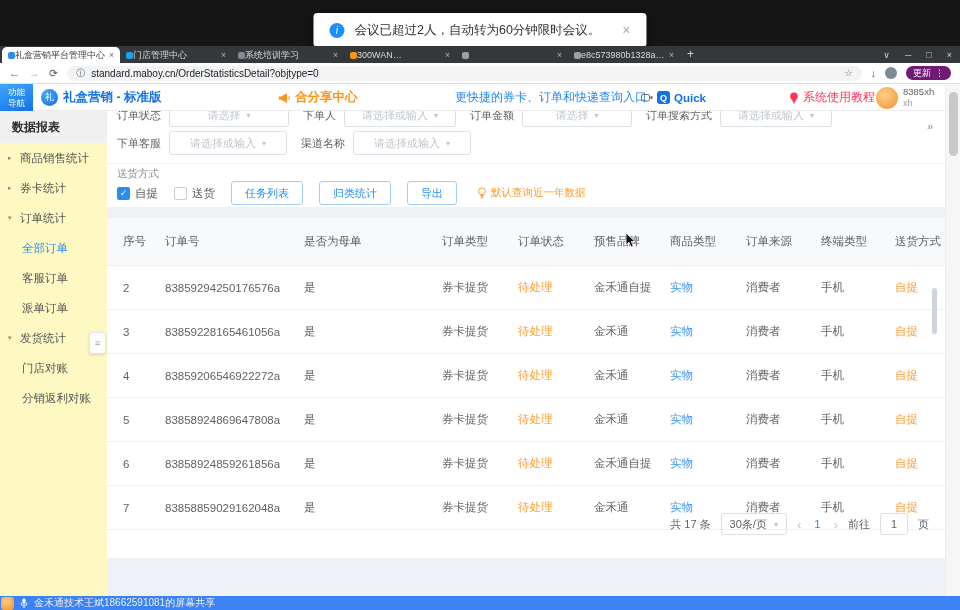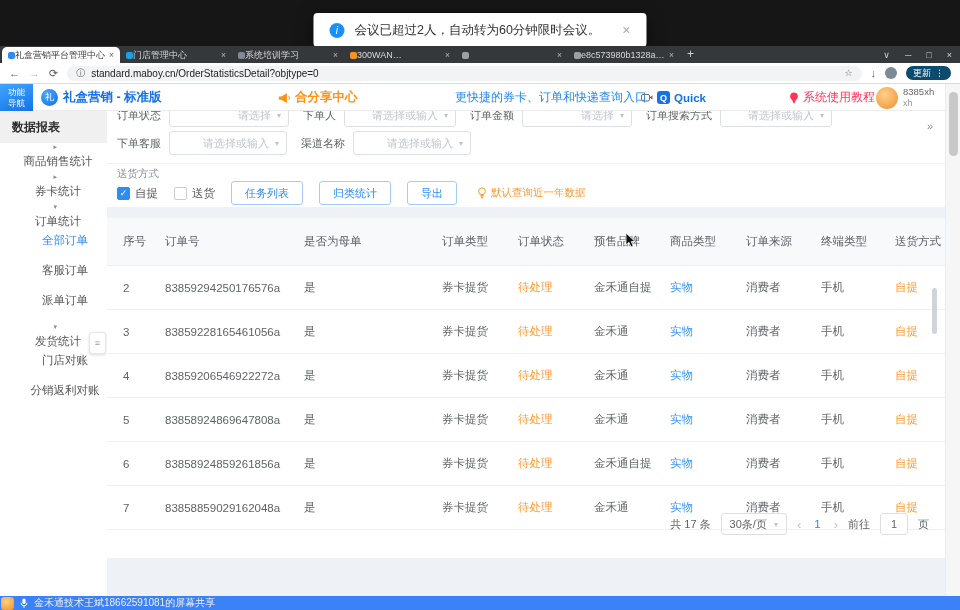--- a/index.html
+++ b/index.html
@@ -35,21 +35,21 @@
   .toolbar { position:absolute; left:0; top:63px; width:960px; height:21px; background:#fff;
              border-bottom:1px solid #dadce0; display:flex; align-items:center; padding:0 9px; gap:9px; }
   .nico { color:#5f6368; font-size:11px; flex:none; }
   .nico.dim { color:#b4b8bc; }
   .omnibox { flex:1; height:15px; background:#f1f3f4; border-radius:8px; display:flex; align-items:center;
              padding:0 9px; gap:6px; min-width:0; }
   .ob-i { color:#5f6368; font-size:9px; flex:none; }
   .ob-url { color:#202124; font-size:10px; white-space:nowrap; overflow:hidden; flex:1; }
   .ob-star { color:#5f6368; font-size:9px; flex:none; }
   .tb-avatar { width:12px; height:12px; border-radius:50%; background:#7c8a97; flex:none; }
-  .pill { background:#0c4a6e; color:#fff; font-size:9px; height:14px; border-radius:8px;
+  .pill { background:#701a75; color:#fff; font-size:9px; height:14px; border-radius:8px;
           display:flex; align-items:center; padding:0 7px; gap:4px; flex:none; }
 
   
   .app-header { position:absolute; left:0; top:84px; width:960px; height:27px; background:#fff;
                 border-bottom:1px solid #ececec; }
   .fn-toggle { position:absolute; left:0; top:0; width:33px; height:27px;
                background:linear-gradient(160deg,#41a5ff,#1273e6); color:#fff; font-size:8.5px;
                line-height:1.2; display:flex; flex-direction:column; align-items:center; justify-content:center; }
   .brand { position:absolute; left:41px; top:0; height:27px; display:flex; align-items:center; gap:5px; }
   .brand-ico { width:17px; height:17px; border-radius:50%; color:#fff; font-size:9px;
@@ -66,42 +66,42 @@
   .quick-t { color:#1373e6; font-size:11.5px; font-weight:bold; }
   .tutorial { position:absolute; left:789px; top:0; height:27px; display:flex; align-items:center; gap:4px;
               color:#ff3355; font-size:12px; }
   .userbox { position:absolute; left:876px; top:2px; display:flex; align-items:center; gap:5px; }
   .avatar { width:22px; height:22px; border-radius:50%;
             background:radial-gradient(circle at 40% 35%,#ffd08a,#ef8f2e); }
   .uname { font-size:9.5px; color:#666; line-height:1.2; }
   .uname .sub { font-size:9px; color:#999; }
 
   
-  .sidebar { position:absolute; left:0; top:111px; width:109px; height:485px; background:#ffffff;
+  .sidebar { position:absolute; left:0; top:111px; width:109px; height:485px; background:#fef9c3;
              border-right:1px solid #eaeaea; }
   .side-sec { height:32px; background:#f0f0f0; display:flex; align-items:center; padding-left:12px;
               font-size:12px; font-weight:bold; color:#2b2b2b; }
   .side-item { height:30px; display:flex; align-items:center; font-size:11.5px; color:#555;
-               padding-left:8px; gap:3px; cursor:pointer;flex-direction:column; }
+               padding-left:8px; gap:3px; cursor:pointer; }
   .side-item .tri { font-size:7px; color:#8c8c8c; width:9px; flex:none; }
   .side-item.child { padding-left:22px; }
   .side-item.active { color:#2b8df0; }
   .side-handle { position:absolute; left:89px; top:332px; width:17px; height:22px; background:#fff;
                  border:1px solid #e6e6e6; border-radius:3px; box-shadow:0 1px 3px rgba(0,0,0,.14);
                  display:flex; align-items:center; justify-content:center; color:#9a9a9a; font-size:9px; }
 
   
   .main { position:absolute; left:107px; top:111px; width:838px; height:485px; background:#eef1f5; overflow:hidden; }
   .filter-card { position:absolute; left:0; top:0; width:838px; height:96px; background:#fff; overflow:hidden; }
   .frow1 { position:absolute; left:10px; top:-8px; display:flex; gap:14px; align-items:center; height:24px; }
   .frow2 { position:absolute; left:10px; top:20px; display:flex; gap:14px; align-items:center; height:24px; }
   .fgroup { display:flex; align-items:center; gap:8px; }
   .flabel { font-size:11px; color:#606266; white-space:nowrap; }
   .fld { height:24px; border:1px solid #dcdfe6; border-radius:3px; background:#fff; display:flex;
-         align-items:center; justify-content:flex-end; padding:0 7px; gap:6px; }
+         align-items:center; justify-content:center; padding:0 7px; gap:6px; }
   .ph { color:#bfc4cc; font-size:11px; white-space:nowrap; }
   .car { color:#c0c4cc; font-size:8px; }
   .w120{width:120px;} .w118{width:118px;} .w112{width:112px;} .w110{width:110px;}
   .fdivider { position:absolute; left:0; top:52px; width:838px; border-top:1px solid #f0f2f5; }
   .dlv-label { position:absolute; left:10px; top:56px; font-size:10.5px; color:#8b909a; }
   .chkrow { position:absolute; left:10px; top:70px; height:24px; display:flex; align-items:center; gap:16px; }
   .chk { display:flex; align-items:center; gap:5px; cursor:pointer; }
   .box { width:13px; height:13px; border:1px solid #c8ccd4; border-radius:2px; background:#fff;
          display:flex; align-items:center; justify-content:center; }
   .box.checked { background:#2b8df0; border-color:#2b8df0; color:#fff; font-size:9px; }

